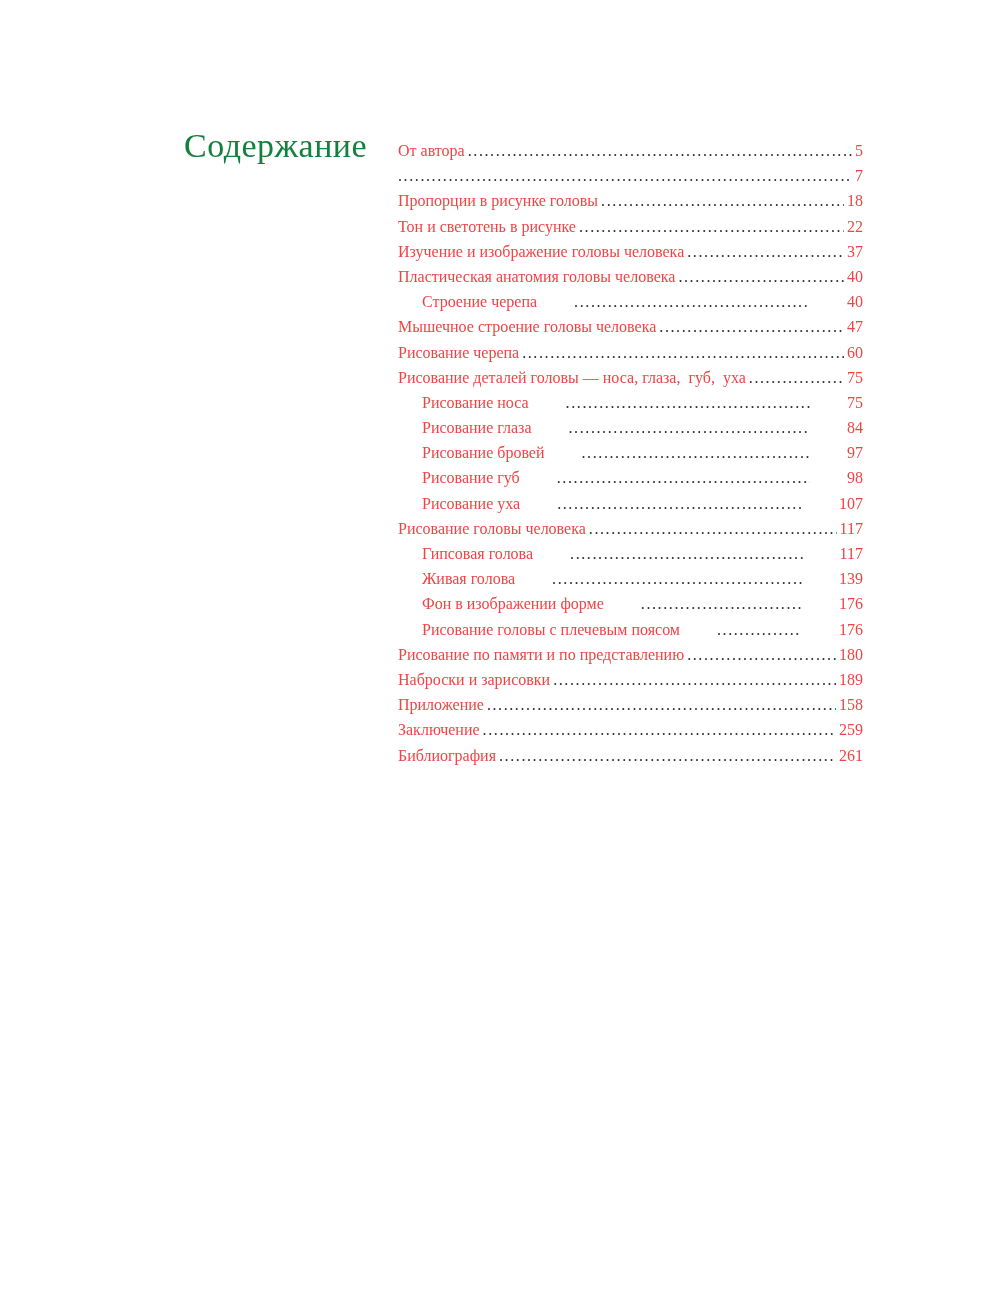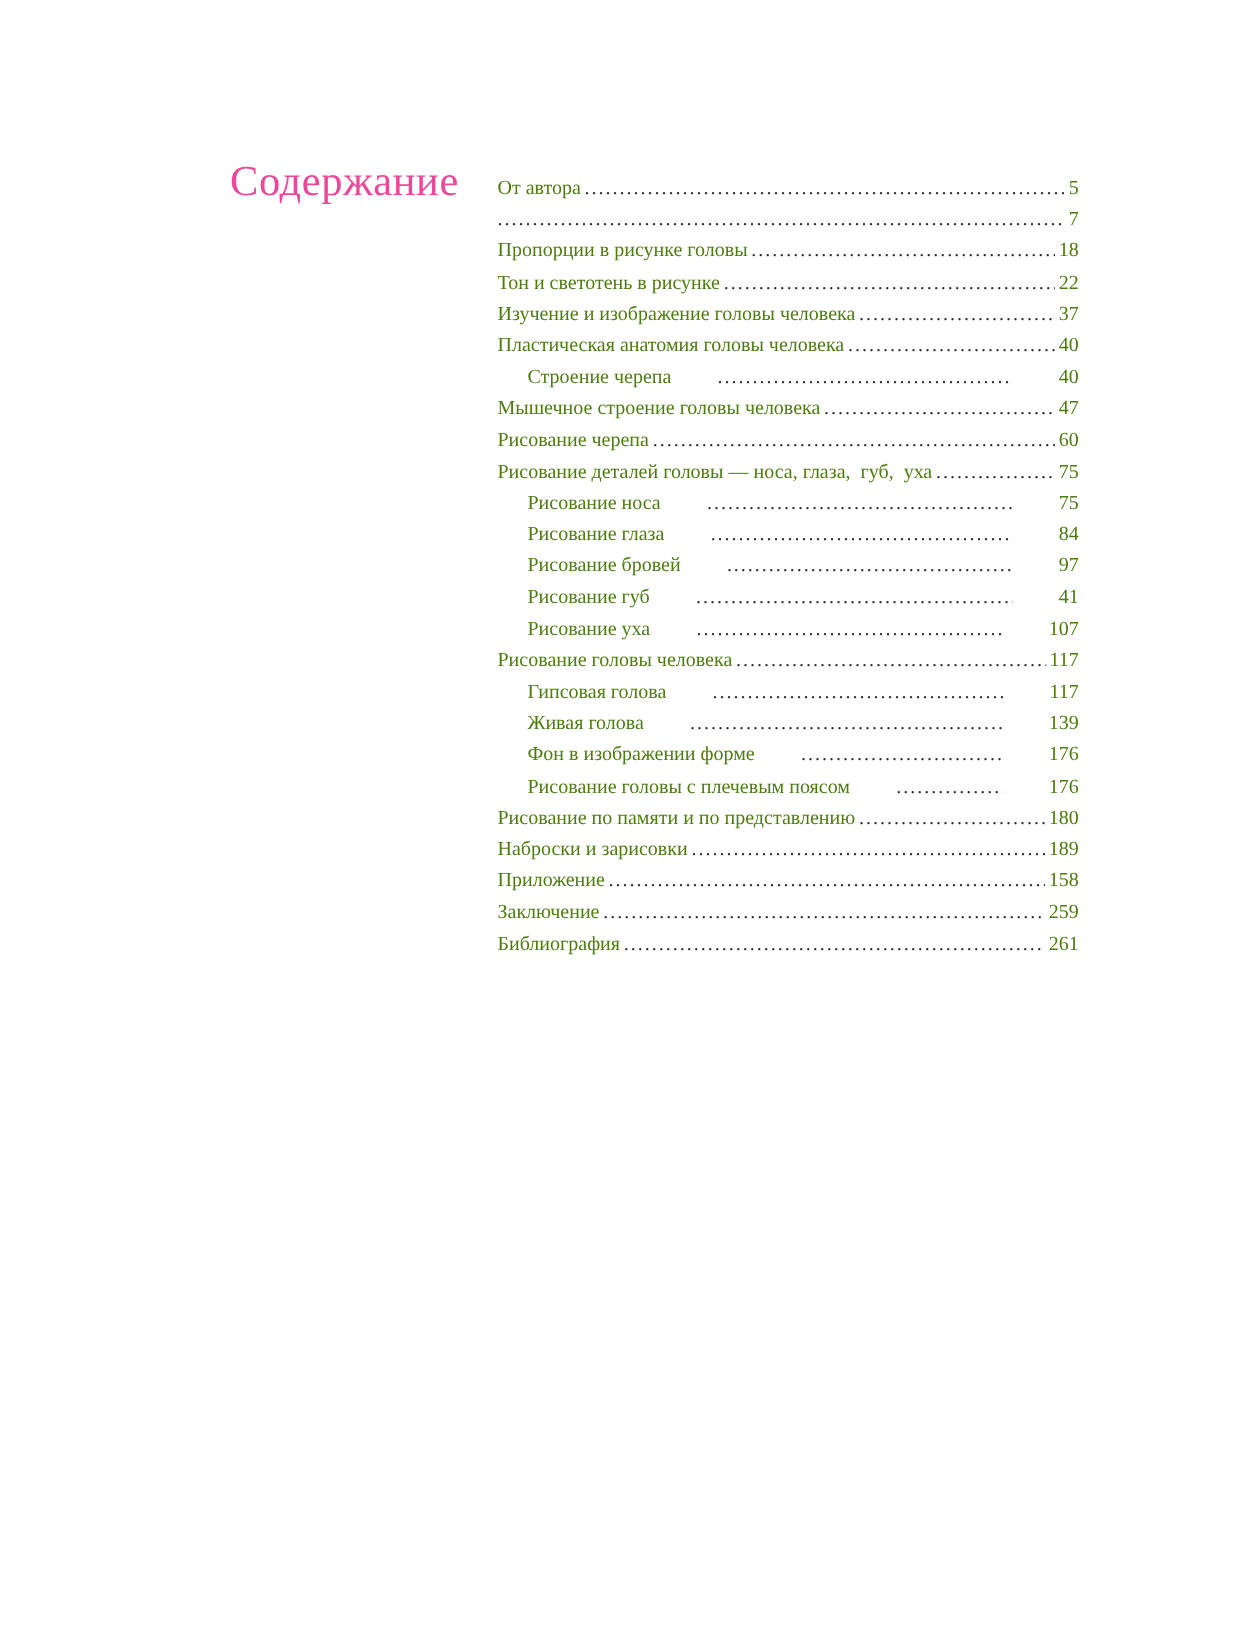--- a/index.html
+++ b/index.html
@@ -18,36 +18,36 @@
   }
   .toc-title {
     position: absolute;
     left: 184px;
     top: 129px;
     margin: 0;
     font-size: 34px;
     font-weight: 400;
     line-height: 1;
     letter-spacing: 0.5px;
-    color: #ec4899;
+    color: #15803d;
     white-space: nowrap;
   }
   .toc {
     position: absolute;
     left: 398px;
     top: 138px;
     width: 465px;
   }
   .toc-row {
     display: flex;
     align-items: center;
     height: 25.2px;
     line-height: 25.2px;
     font-size: 16px;
-    color: #4d7c0f;
+    color: #ef4444;
   }
   .toc-row.indent-1 {
     padding-left: 24px;
     gap: 34px;
   }
   .toc-label {
     white-space: pre;
     flex: 0 0 auto;
     padding-right: 3px;
   }
@@ -135,21 +135,21 @@
     <span class="toc-page">84</span>
   </div>
       <div class="toc-row indent-1">
     <span class="toc-label">Рисование бровей</span>
     <span class="toc-dots"></span>
     <span class="toc-page">97</span>
   </div>
       <div class="toc-row indent-1">
     <span class="toc-label">Рисование губ</span>
     <span class="toc-dots"></span>
-    <span class="toc-page">41</span>
+    <span class="toc-page">98</span>
   </div>
       <div class="toc-row indent-1">
     <span class="toc-label">Рисование уха</span>
     <span class="toc-dots"></span>
     <span class="toc-page">107</span>
   </div>
       <div class="toc-row">
     <span class="toc-label">Рисование головы человека</span>
     <span class="toc-dots"></span>
     <span class="toc-page">117</span>

